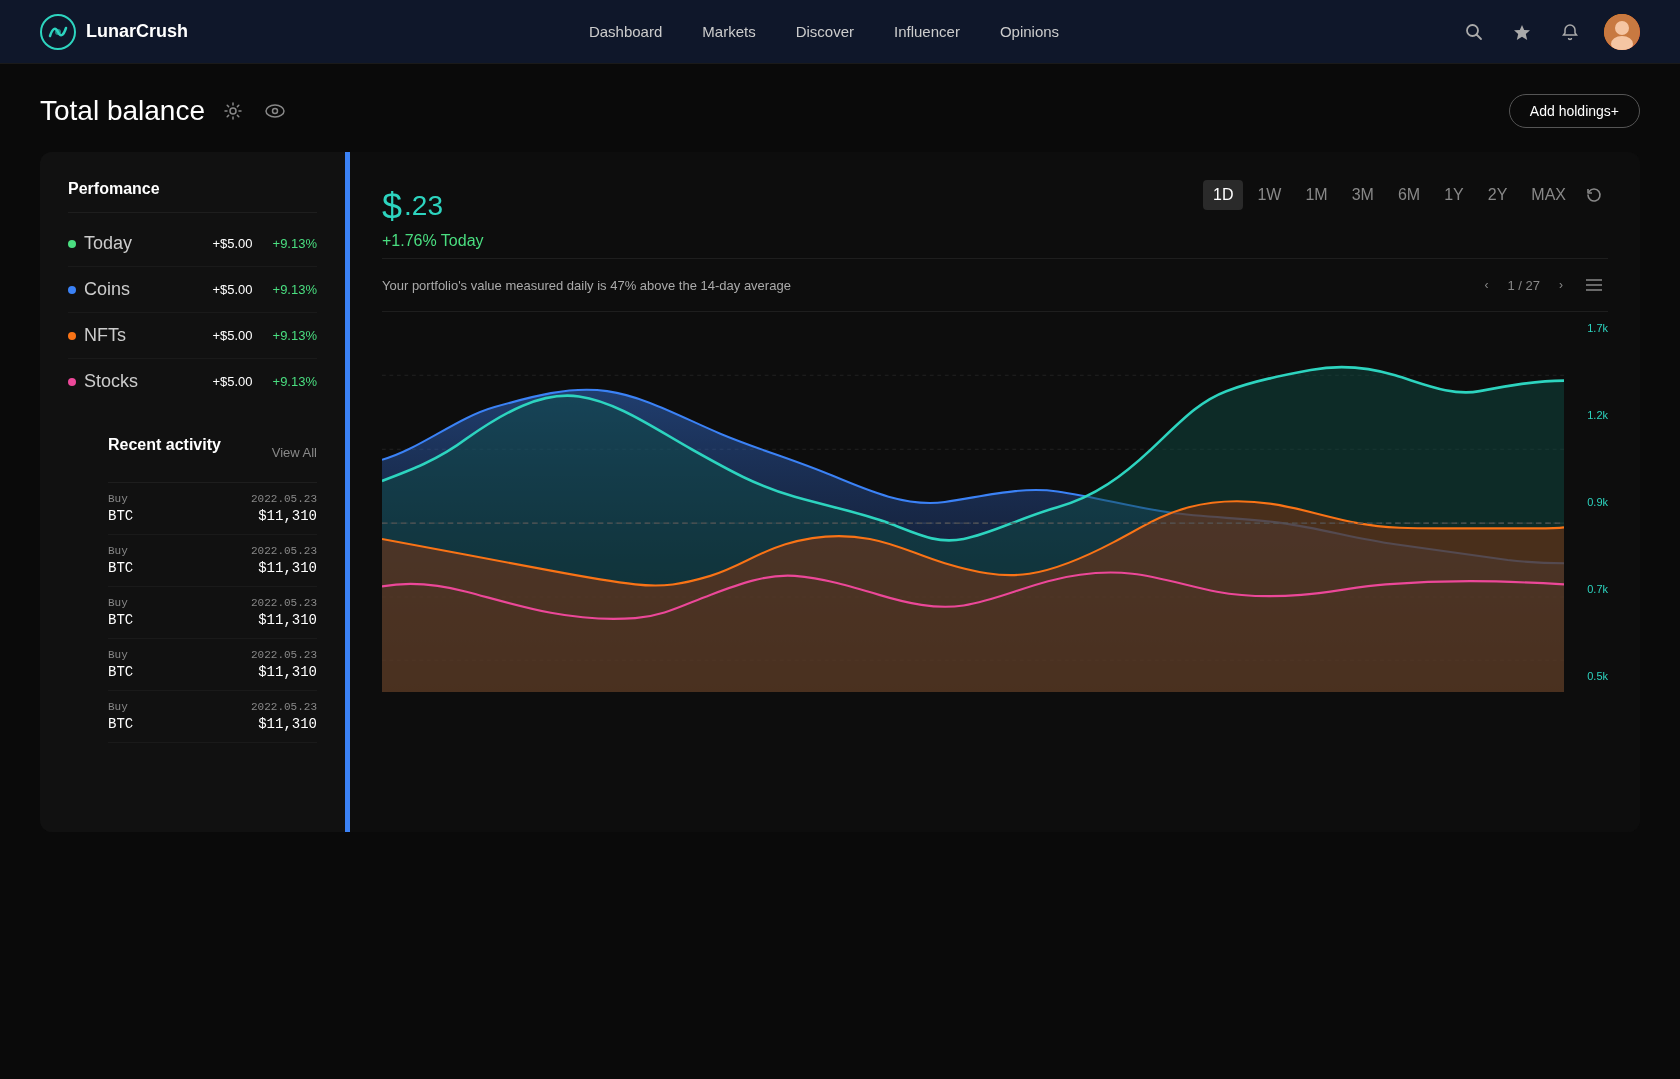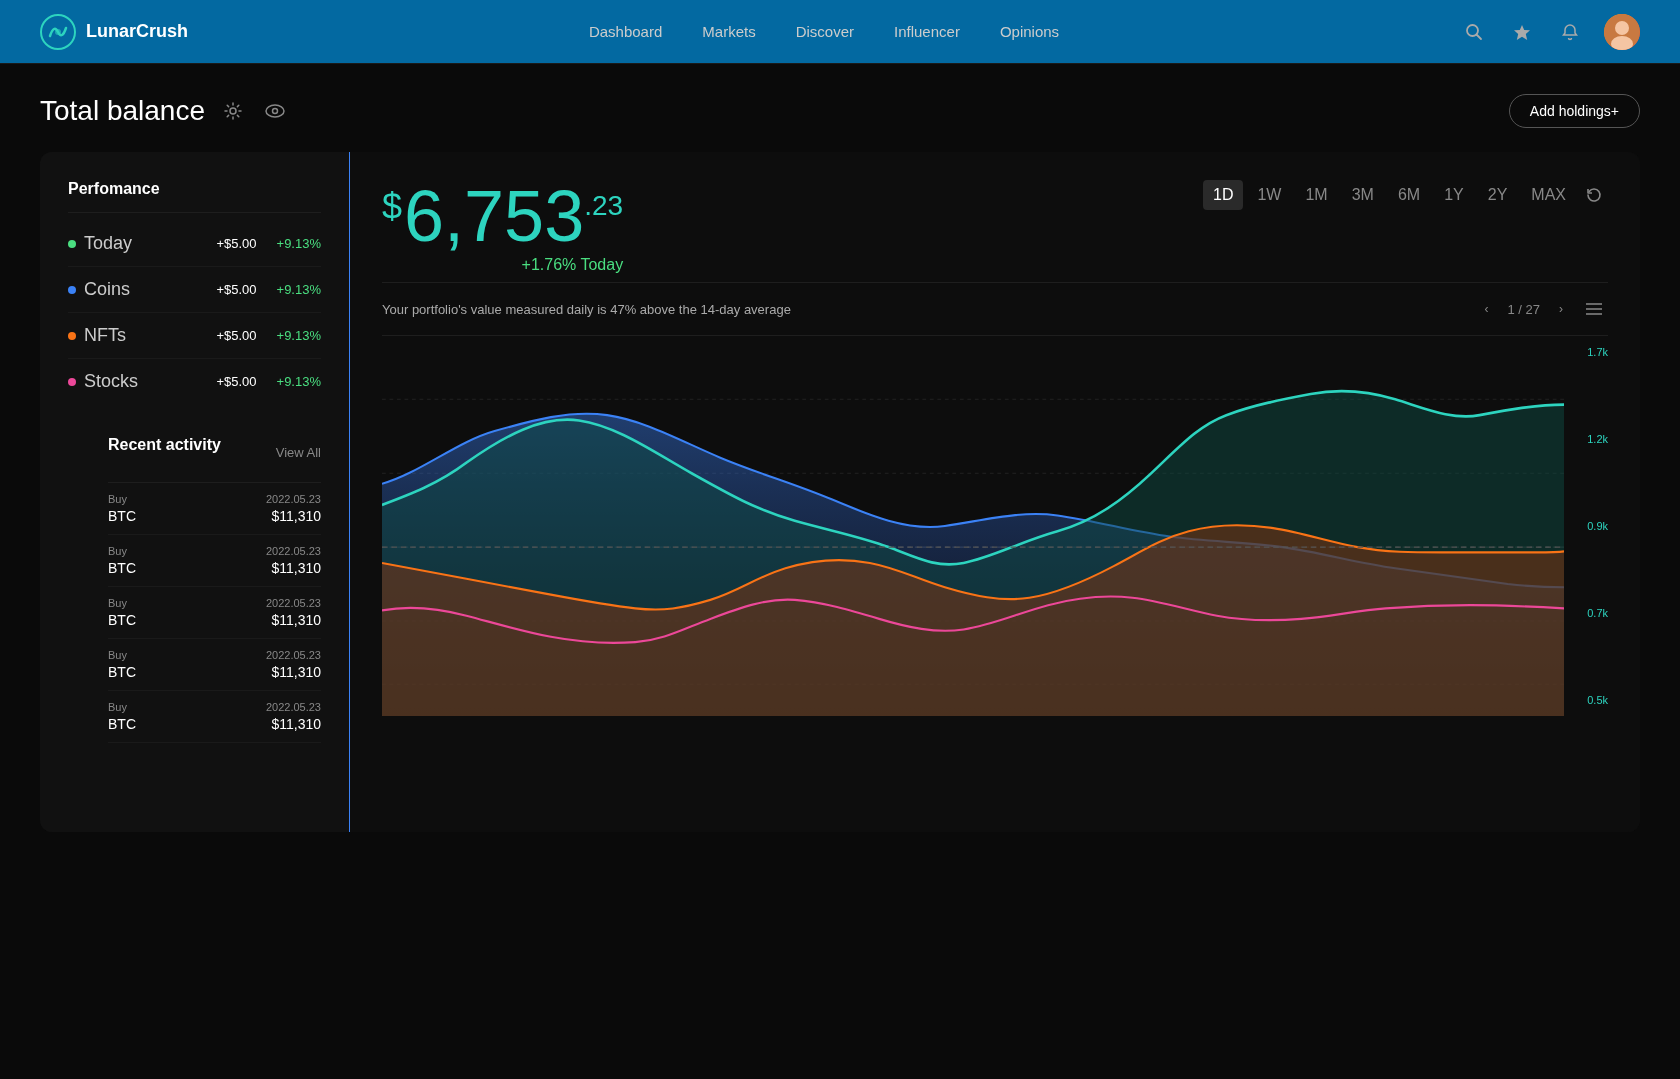--- a/index.html
+++ b/index.html
@@ -12,21 +12,21 @@
       overflow-x: hidden;
     }
 
     
     .navbar {
       display: flex;
       align-items: center;
       justify-content: space-between;
       padding: 0 40px;
       height: 64px;
-      background: #0369a1;
+      background: #0f172a;
       border-bottom: 1px solid #1a1a1a;
     }
     .navbar-logo {
       display: flex;
       align-items: center;
       gap: 10px;
     }
     .logo-icon {
       width: 36px;
       height: 36px;
@@ -124,21 +124,21 @@
       border-radius: 12px;
       overflow: hidden;
       min-height: 680px;
     }
 
     
     .left-panel {
       width: 310px;
       flex-shrink: 0;
       padding: 28px 28px;
-      border-right: 1px solid #3b82f6;
+      border-right: 5px solid #3b82f6;
       background: #111;
     }
 
     .section-title {
       font-size: 16px;
       font-weight: 600;
       color: #fff;
       margin-bottom: 14px;
     }
     .divider {
@@ -191,20 +191,21 @@
       cursor: pointer;
     }
     .activity-divider {
       height: 1px;
       background: #1e1e1e;
       margin-bottom: 0;
     }
     .activity-row {
       padding: 10px 0;
       border-bottom: 1px solid #1a1a1a;
+      font-family: Liberation Mono, monospace;
     }
     .activity-top {
       display: flex;
       justify-content: space-between;
       margin-bottom: 3px;
     }
     .act-type {
       font-size: 11px;
       color: #888;
     }
@@ -559,21 +560,20 @@
 
       </div>
     </div>
 
     <div class="right-panel">
 
       <div class="balance-row">
         <div>
           <div class="balance-amount">
             <span class="balance-dollar">$</span>
-            <span class="balance-main">6,753</span>
             <span class="balance-cents">.23</span>
           </div>
           <div class="balance-change">+1.76% Today</div>
         </div>
         <div class="time-controls">
           <button class="time-btn active">1D</button>
           <button class="time-btn">1W</button>
           <button class="time-btn">1M</button>
           <button class="time-btn">3M</button>
           <button class="time-btn">6M</button>

